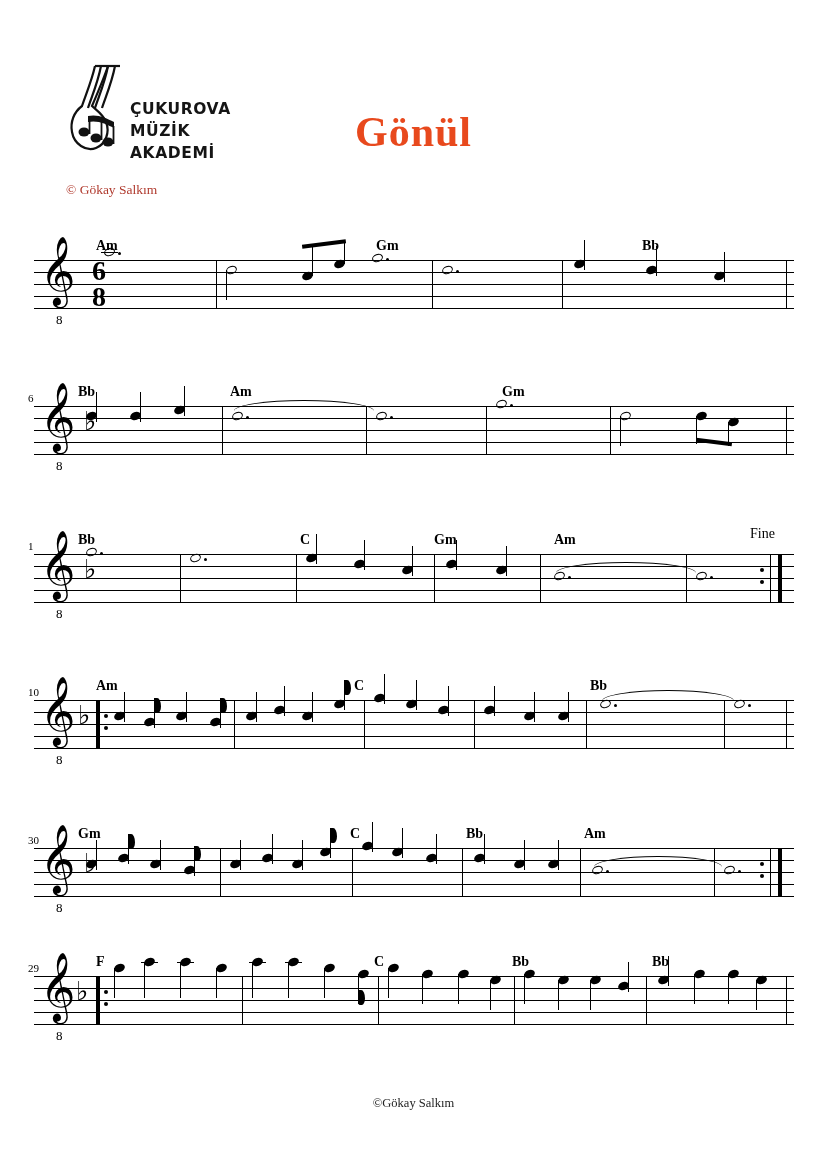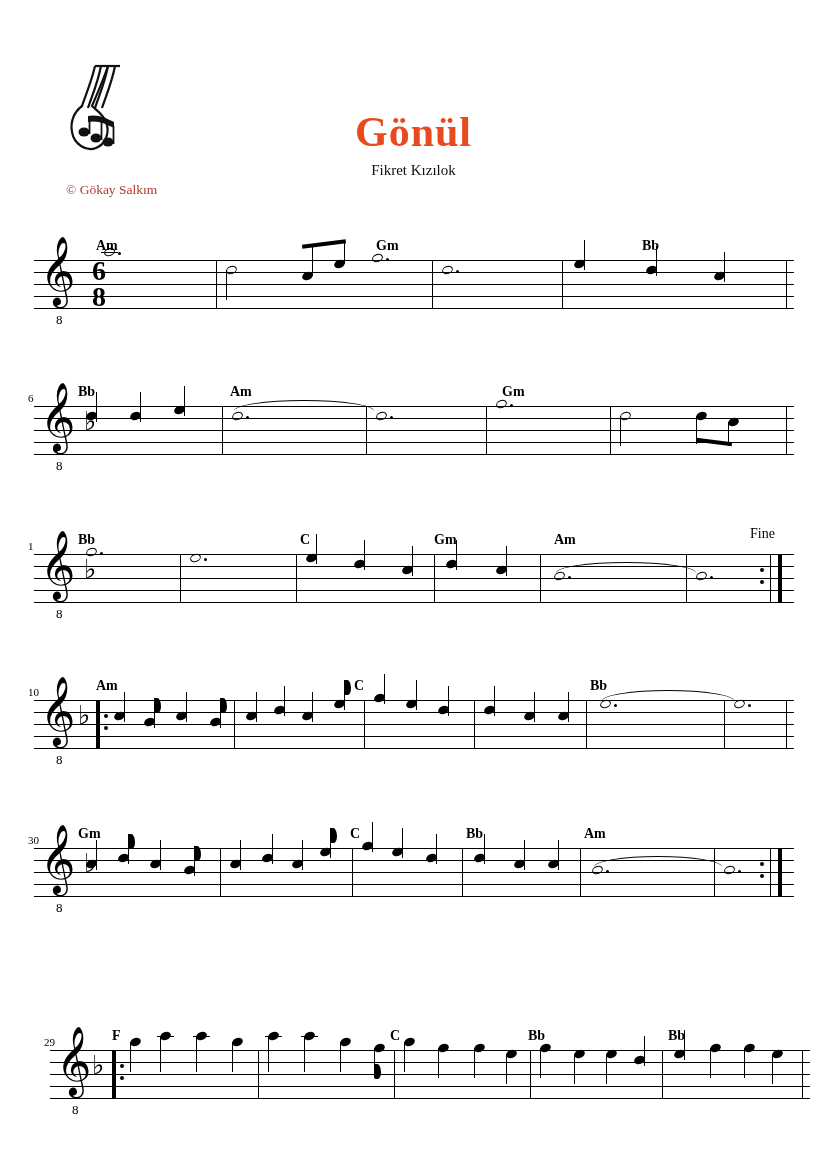--- a/index.html
+++ b/index.html
@@ -274,25 +274,29 @@
       <g fill="#111">
         <ellipse cx="22" cy="72" rx="5.5" ry="4.5"></ellipse>
         <ellipse cx="34" cy="78" rx="5.5" ry="4.5"></ellipse>
         <ellipse cx="46" cy="82" rx="5.5" ry="4.5"></ellipse>
         <rect x="26.6" y="56" width="1.8" height="18"></rect>
         <rect x="38.6" y="62" width="1.8" height="18"></rect>
         <rect x="50.6" y="66" width="1.8" height="18"></rect>
         <path d="M26 56 C 36 54, 44 58, 52 62 L52 68 C 44 64, 36 60, 26 62 Z"></path>
       </g>
     </svg>
+    <div class="logo-words">
+      <div>ÇUKUROVA</div>
+      <div>MÜZİK</div>
+      <div>AKADEMİ</div>
+    </div>
     <div class="copyright-top">© Gökay Salkım</div>
   </div>
 
   <div class="title">Gönül</div>
-  <div class="composer">Fikret Kızılok</div>
 
   <div class="system" style="top:226px;">
     <div class="staff">
       <div class="line l0"></div>
         <div class="line l1"></div>
         <div class="line l2"></div>
         <div class="line l3"></div>
         <div class="line l4"></div>
     </div>
     <div class="clef" style="left:6px;">𝄞</div>
@@ -575,21 +579,21 @@
     <div class="dot" style="left:704px; top:56px;"></div>
 
     <div class="barline" style="left:736px;"></div>
     <div class="barline thick" style="left:744px;"></div>
     <div class="repeat-dots" style="left:726px;">
         <i class="a"></i>
         <i class="b"></i>
       </div>
   </div>
 
-  <div class="system" style="top:1016px;margin-left:16px;">
+  <div class="system" style="top:942px;">
     <div class="staff">
       <div class="line l0"></div>
         <div class="line l1"></div>
         <div class="line l2"></div>
         <div class="line l3"></div>
         <div class="line l4"></div>
     </div>
     <div class="measnum" style="left:-6px; top:20px;">29</div>
     <div class="clef" style="left:6px;">𝄞</div>
     <div class="clef-8" style="left:22px;">8</div>
@@ -654,14 +658,15 @@
     <div class="stem" style="left:634px; top:14px;"></div>
     <div class="note" style="left:660px; top:28px;"></div>
     <div class="stem" style="left:660px; top:32px;"></div>
     <div class="note" style="left:694px; top:28px;"></div>
     <div class="stem" style="left:694px; top:32px;"></div>
     <div class="note" style="left:722px; top:34px;"></div>
     <div class="stem" style="left:722px; top:38px;"></div>
     <div class="barline" style="left:752px;"></div>
   </div>
 
+  <div class="footer">©Gökay Salkım</div>
 
 </div>
 
 </body></html>

